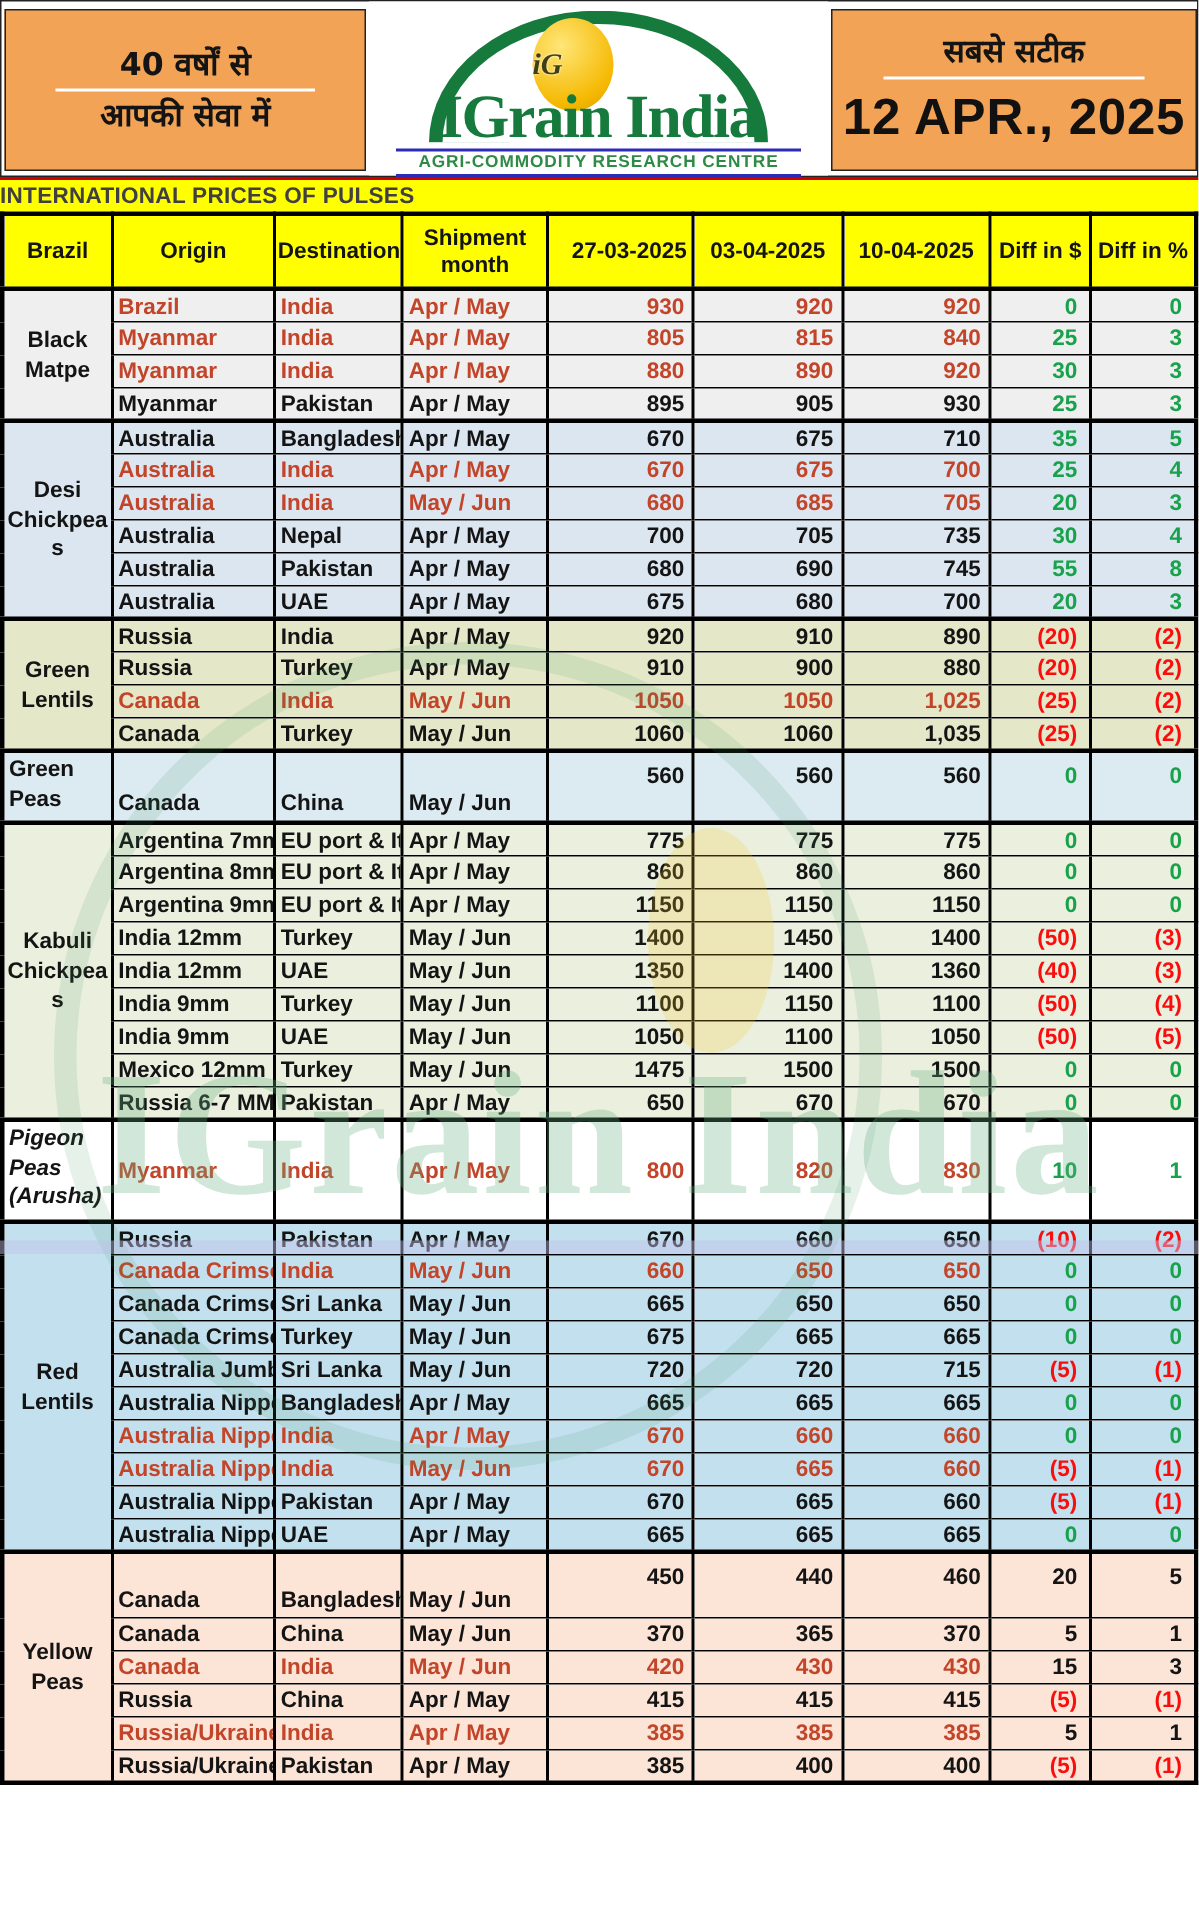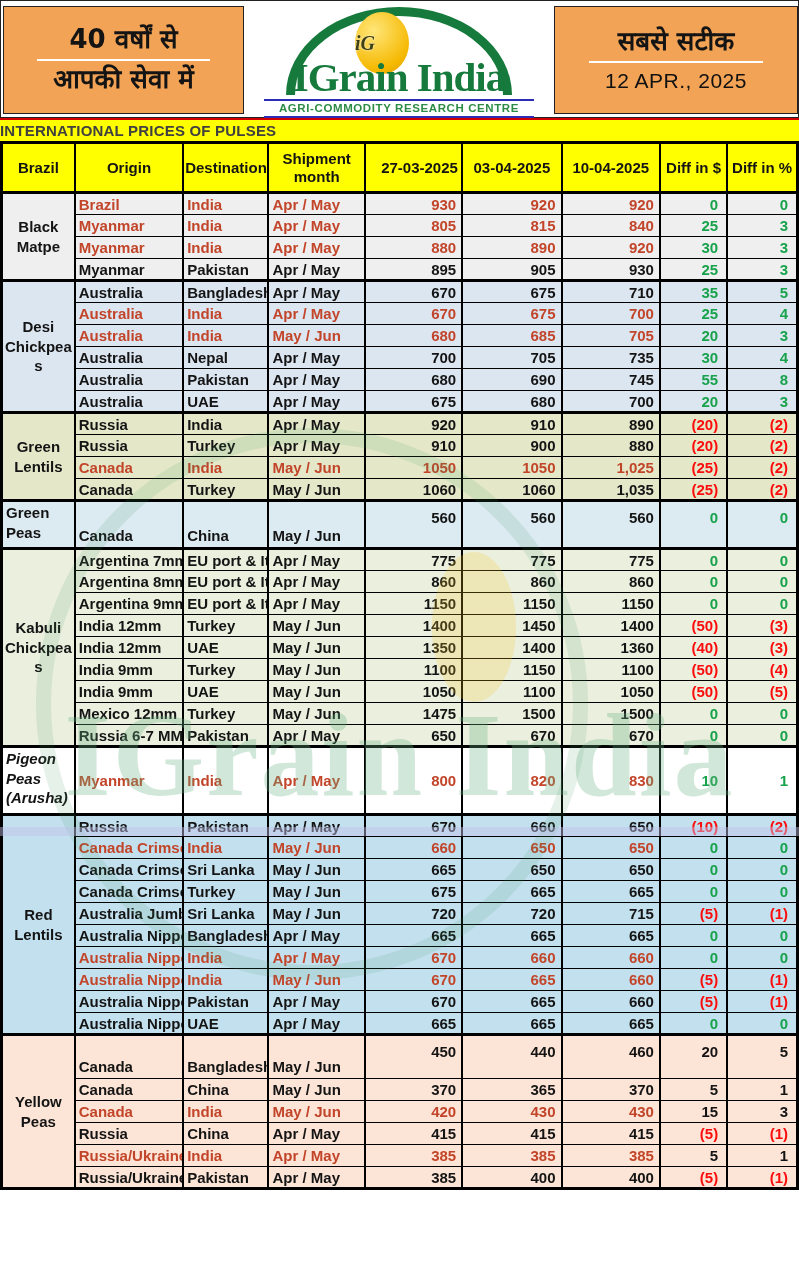--- a/index.html
+++ b/index.html
@@ -5,23 +5,23 @@
   * { margin:0; padding:0; box-sizing:border-box; }
   body { background:#fff; font-family:"Liberation Sans","DejaVu Sans",sans-serif; }
   .page { position:relative; width:799px; height:1280px; background:#fff; overflow:hidden; }
 
   
   .masthead { display:grid; grid-template-columns:245px 306px 248px; height:118px;
               border:1px solid #222; background:#fff; }
   .mast-box { background:var(--orange,#F2A355); border:1px solid #222; margin:5px 2px 3px 2px;
               display:flex; flex-direction:column; align-items:center; justify-content:center; }
   .hindi { font-family:"DejaVu Sans",sans-serif; font-weight:700; color:#141414;
-           font-size:26px; line-height:1.15; }
+           font-size:21px; line-height:1.15; }
   .white-rule { height:2px; background:#fff; width:72%; margin:4px auto; }
-  .date { font-size:21px; font-weight:400; color:#111; letter-spacing:0.5px; margin-top:2px; }
+  .date { font-size:34px; font-weight:700; color:#111; letter-spacing:0.5px; margin-top:2px; }
 
   .mast-center { position:relative; background:#fff; }
   .arch { position:absolute; top:6px; left:50%; transform:translateX(-50%);
           width:226px; height:88px; border:9px solid var(--brand_green,#157A3C); border-bottom:none;
           border-top-left-radius:113px 88px; border-top-right-radius:113px 88px; }
   .ball { position:absolute; top:11px; left:calc(50% - 44px); width:54px; height:62px;
           border-radius:50%; background:radial-gradient(circle at 35% 30%, #ffe678, #f5b800 70%, #d99a00);
           display:flex; align-items:center; 
           font:italic 700 20px "Liberation Serif",serif; color:#3f3f14; text-shadow:0 0 2px #fff; }
   .brand { position:absolute; top:52px; width:100%; text-align:center;

